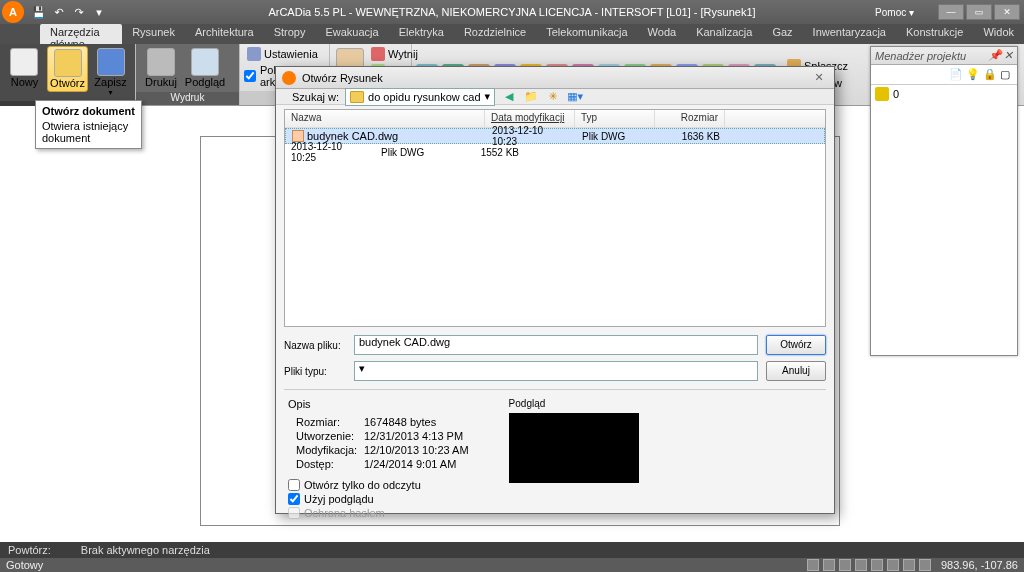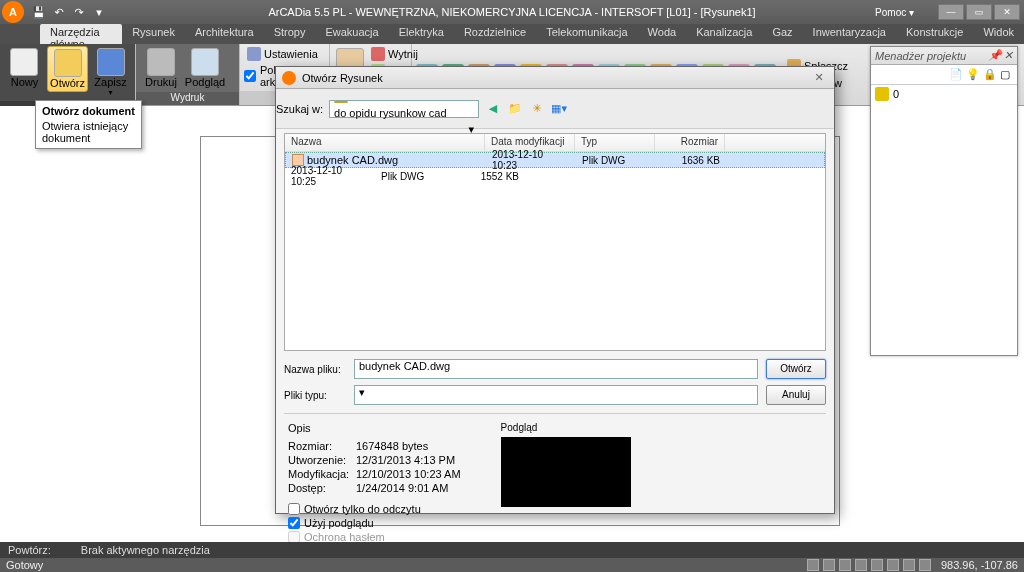--- a/index.html
+++ b/index.html
@@ -41,43 +41,43 @@
 .pm-row{display:flex;align-items:center;gap:4px;padding:2px 4px;}
 .key-ic{width:14px;height:14px;background:#e4c200;border-radius:2px;}
 
 .tooltip{position:absolute;left:35px;top:100px;width:107px;background:#fff;border:1px solid #888;box-shadow:2px 2px 4px rgba(0,0,0,.3);padding:4px 6px;}
 .tooltip .tt-title{font-weight:bold;margin-bottom:3px;}
 
 .dialog{position:absolute;left:275px;top:66px;width:560px;height:448px;background:#f4f4f4;border:1px solid #666;box-shadow:4px 4px 12px rgba(0,0,0,.4);}
 .dlg-title{height:22px;background:linear-gradient(#efefef,#dcdcdc);display:flex;align-items:center;padding:0 6px;gap:6px;border-bottom:1px solid #aaa;}
 .dlg-title .a{width:14px;height:14px;background:#ff7a00;border-radius:7px;}
 .dlg-close{margin-left:auto;width:18px;text-align:center;color:#666;}
-.dlg-nav{height:40px;display:flex;align-items:center;gap:6px;padding:0 0;background:#ececec;border-bottom:1px solid #ccc;}
-.combo{height:18px;border:1px solid #8aa;background:#fff;padding:0 4px;display:flex;gap:4px;min-width:150px;flex-direction:column;}
+.dlg-nav{height:16px;display:flex;align-items:center;gap:6px;padding:0 16px;background:#ececec;border-bottom:1px solid #ccc;}
+.combo{height:18px;border:1px solid #8aa;background:#fff;padding:0 4px;display:flex;align-items:center;gap:4px;min-width:150px;}
 .nav-ic{width:16px;height:16px;display:flex;align-items:center;justify-content:center;}
 .filelist{height:218px;background:#fff;border:1px solid #aaa;margin:4px 8px;position:relative;}
 .fl-head{display:flex;height:18px;border-bottom:1px solid #ddd;background:linear-gradient(#fdfdfd,#eee);}
 .fh{border-right:1px solid #ddd;padding:2px 6px;font-size:10px;color:#333;}
-.fh.n{width:200px;}.fh.d{width:90px;}.fh.t{width:80px;}.fh.r{width:70px;text-align:right;}
+.fh.n{width:200px;}.fh.d{width:90px;text-decoration:underline;}.fh.t{width:80px;}.fh.r{width:70px;text-align:right;}
 .fl-row{display:flex;height:16px;align-items:center;}
 .fl-row.sel{background:#cfe3ff;border:1px dotted #6a9;}
 .fc{padding:0 6px;font-size:10px;}
 .fc.n{width:200px;display:flex;gap:3px;align-items:center;}.fc.d{width:90px;}.fc.t{width:80px;}.fc.r{width:70px;text-align:right;}
 .dwg-ic{width:12px;height:12px;background:#fca;border:1px solid #c85;}
 .dlg-fields{padding:4px 8px;display:flex;flex-direction:column;gap:6px;}
 .fld{display:flex;align-items:center;gap:8px;}
 .fld label{width:62px;font-size:10px;}
 .input{flex:1;height:20px;border:1px solid #8aa;background:#fff;padding:0 4px;}
 .btn{width:60px;height:20px;background:linear-gradient(#fdfdfd,#e3e3e3);border:1px solid #888;border-radius:2px;font-size:10px;text-align:center;line-height:18px;cursor:pointer;}
 .btn.def{border:1px solid #3a7bd5;box-shadow:0 0 2px #3a7bd5;}
 .dlg-sep{height:1px;background:#ccc;margin:4px 8px;}
 .dlg-bottom{display:flex;gap:40px;padding:4px 12px;}
 .meta{display:flex;flex-direction:column;gap:2px;font-size:10px;}
 .meta .mrow{display:flex;}
-.meta .ml{width:68px;}
+.meta .ml{width:68px;margin-left:8px;}
 .preview-lbl{font-size:10px;margin-bottom:4px;}
 .preview-box{width:130px;height:70px;background:#000;}
 .chk{display:flex;align-items:center;gap:4px;font-size:10px;padding:1px 0;}
 .chk input{width:12px;height:12px;}
 .folder-ic{width:14px;height:12px;background:#f3cd5b;border:1px solid #c9a020;border-radius:1px;}
 .rgroup.file{background:#4b4b4b;}
 .rgroup.file .lbl{background:#3a3a3a;color:#eee;}
 .rgroup.print .lbl{background:#5b5b5b;color:#eee;}
 .rgroup.print{background:#6a6a6a;}
 </style>

